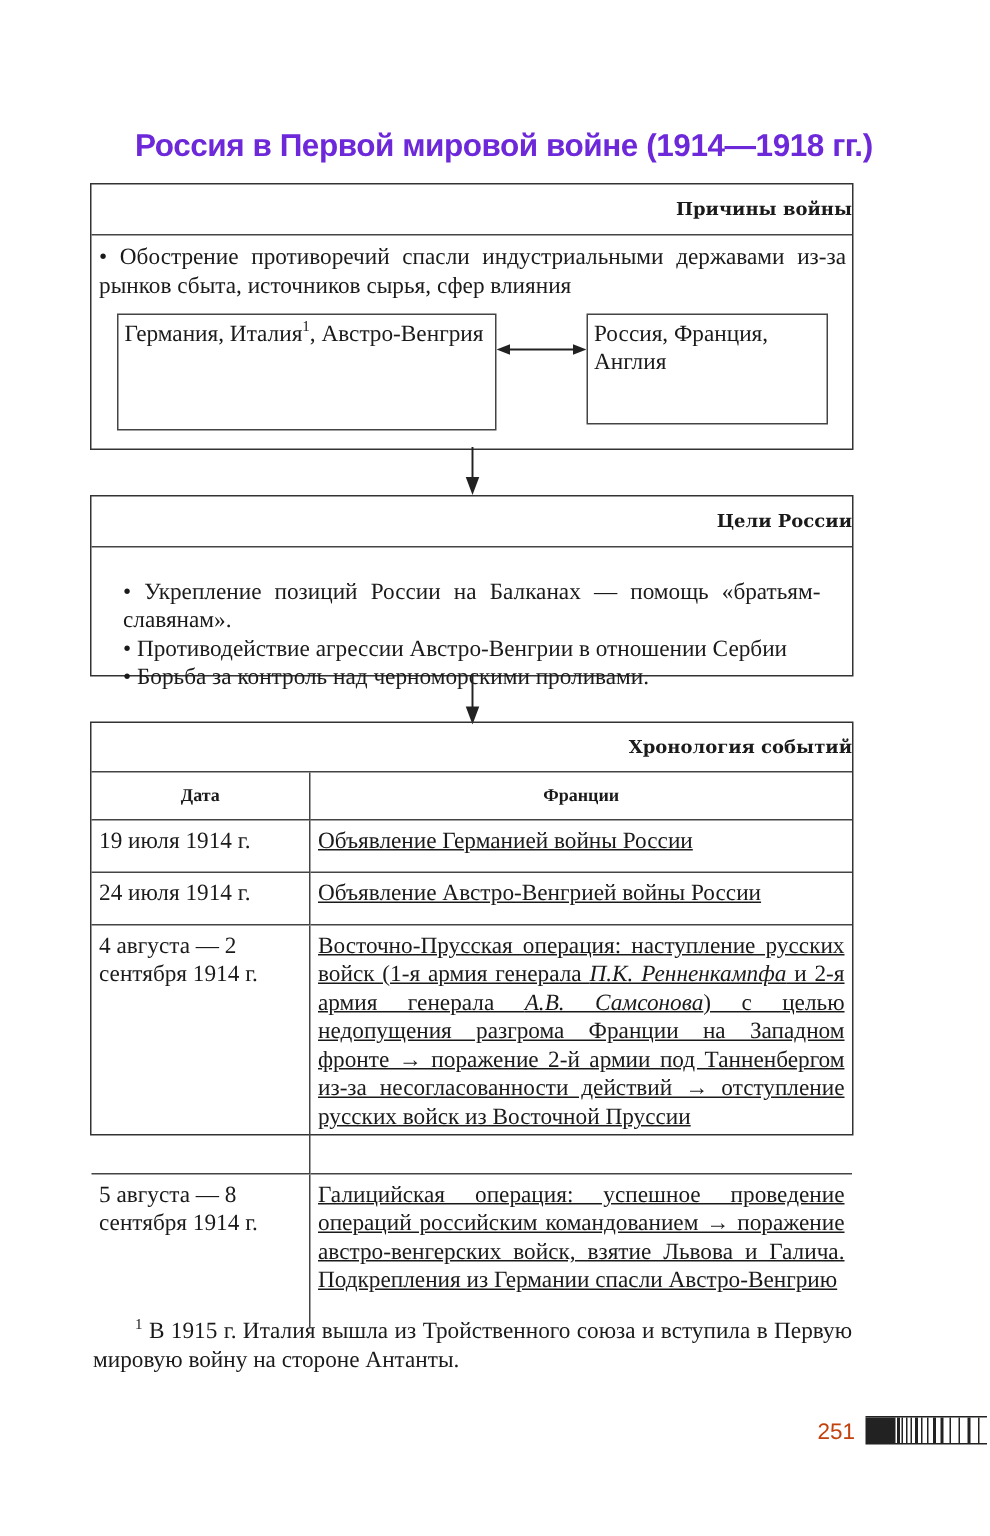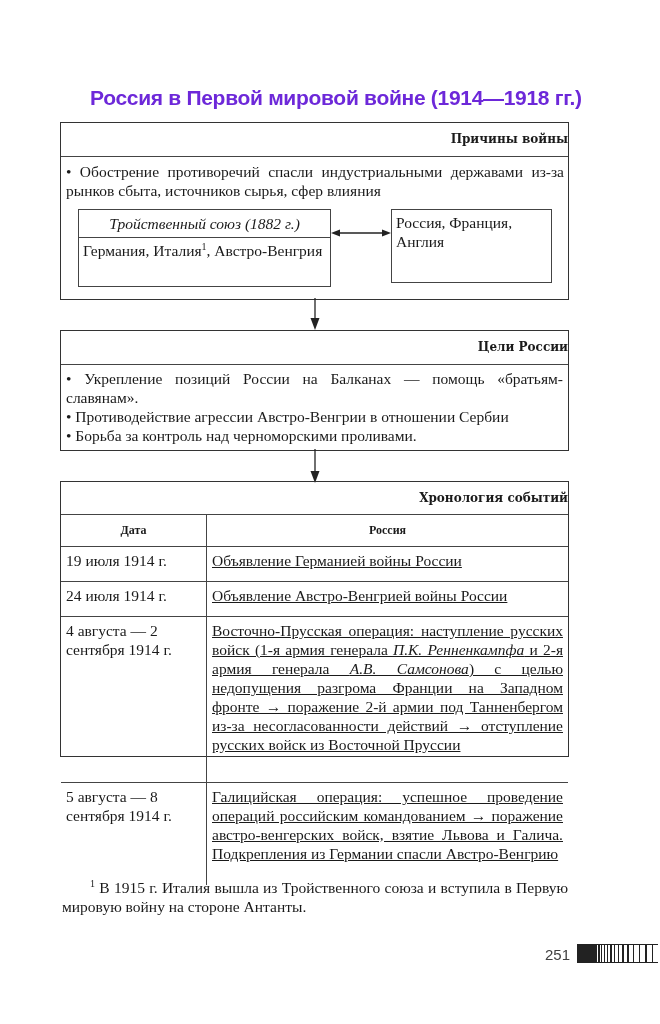--- a/index.html
+++ b/index.html
@@ -20,51 +20,50 @@
                       border-bottom: 1.2px solid #444; }
   .alliance .a-body { padding: 3px 4px; }
   #triple { left: 17px; top: 86px; width: 253px; height: 78px; }
   #entente { left: 330px; top: 86px; width: 161px; height: 74px; }
   #arrow-between { position: absolute; left: 270px; top: 104px; width: 60px; height: 12px; }
   .down-arrow { position: absolute; left: 308px; width: 14px; }
   #arrow1 { top: 298px; height: 32px; }
   #arrow2 { top: 449px; height: 34px; }
   #goals { top: 330px; height: 121px; }
   #goals .box-head { height: 33px; line-height: 33px; }
-  #goals ul { list-style: none; margin: 0; padding: 4px 5px 0 5px; }
+  #goals ul { list-style: none; margin: 16px; padding: 4px 5px 0 5px; }
   #goals li { text-align: justify; }
   #chron { top: 481px; height: 276px; }
   #chron .box-head { height: 32px; line-height: 32px; }
   table { border-collapse: collapse; width: 100%; table-layout: fixed; }
   th { font-size: 12px; font-weight: bold; height: 29px; border-bottom: 1.2px solid #444; }
   td { vertical-align: top; padding: 4px 5px 6px 5px; border-top: 1.2px solid #444; }
   td.date { width: 133px; border-right: 1.2px solid #444; }
   th.date-h { width: 143px; border-right: 1.2px solid #444; }
   tbody tr:first-child td { border-top: none; }
   td.event { text-align: justify; text-decoration: underline; }
   .r1 td { height: 24px; } .r2 td { height: 24px; margin-left: 48px; } .r3 td { height: 155px; } .r4 td { height: 92px; }
   .ital { font-style: italic; }
   .footnote { position: absolute; left: 62px; top: 878px; width: 506px; text-align: justify; }
   .footnote .indent { display: inline-block; width: 28px; }
   sup { font-size: 10px; line-height: 0; }
   .page-number { position: absolute; left: 545px; top: 946px; font-family: "Liberation Sans", sans-serif;
-                 font-size: 15px; color: #404040; }
+                 font-size: 15px; color: #c2410c; }
   .page-bar { position: absolute; left: 577px; top: 944px; width: 81px; height: 19px; display: flex; }
 </style>
 </head>
 <body>
 
 <div class="page-title">Россия в Первой мировой войне (1914—1918 гг.)</div>
 
 <div class="box" id="causes">
   <div class="box-head">Причины войны</div>
   <div class="bullet body-text">• Обострение противоречий спасли индустриальными державами из-за рынков сбыта, источников сырья, сфер влияния</div>
 
   <div class="alliance body-text" id="triple">
-    <div class="a-head">Тройственный союз (1882 г.)</div>
     <div class="a-body"><span>Германия, Италия</span><sup>1</sup><span>, Австро-Венгрия</span></div>
   </div>
 
   <svg id="arrow-between" viewBox="0 0 60 12">
     <line x1="6" y1="6" x2="54" y2="6" stroke="#222" stroke-width="1.3"></line>
     <polygon points="0,6 9,2.5 9,9.5" fill="#222"></polygon>
     <polygon points="60,6 51,2.5 51,9.5" fill="#222"></polygon>
   </svg>
 
   <div class="alliance body-text" id="entente">
@@ -90,21 +89,21 @@
   <line x1="7" y1="0" x2="7" y2="26" stroke="#222" stroke-width="1.3"></line>
   <polygon points="7,34 2.5,22 11.5,22" fill="#222"></polygon>
 </svg>
 
 <div class="box" id="chron">
   <div class="box-head">Хронология событий</div>
   <table class="body-text">
     <thead>
       <tr>
         <th class="date-h">Дата</th>
-        <th>Россия</th>
+        <th>Франции</th>
       </tr>
     </thead>
     <tbody>
       <tr class="r1">
         <td class="date">19 июля 1914 г.</td>
         <td class="event">Объявление Германией войны России</td>
       </tr>
       <tr class="r2">
         <td class="date">24 июля 1914 г.</td>
         <td class="event">Объявление Австро-Венгрией войны России</td>

